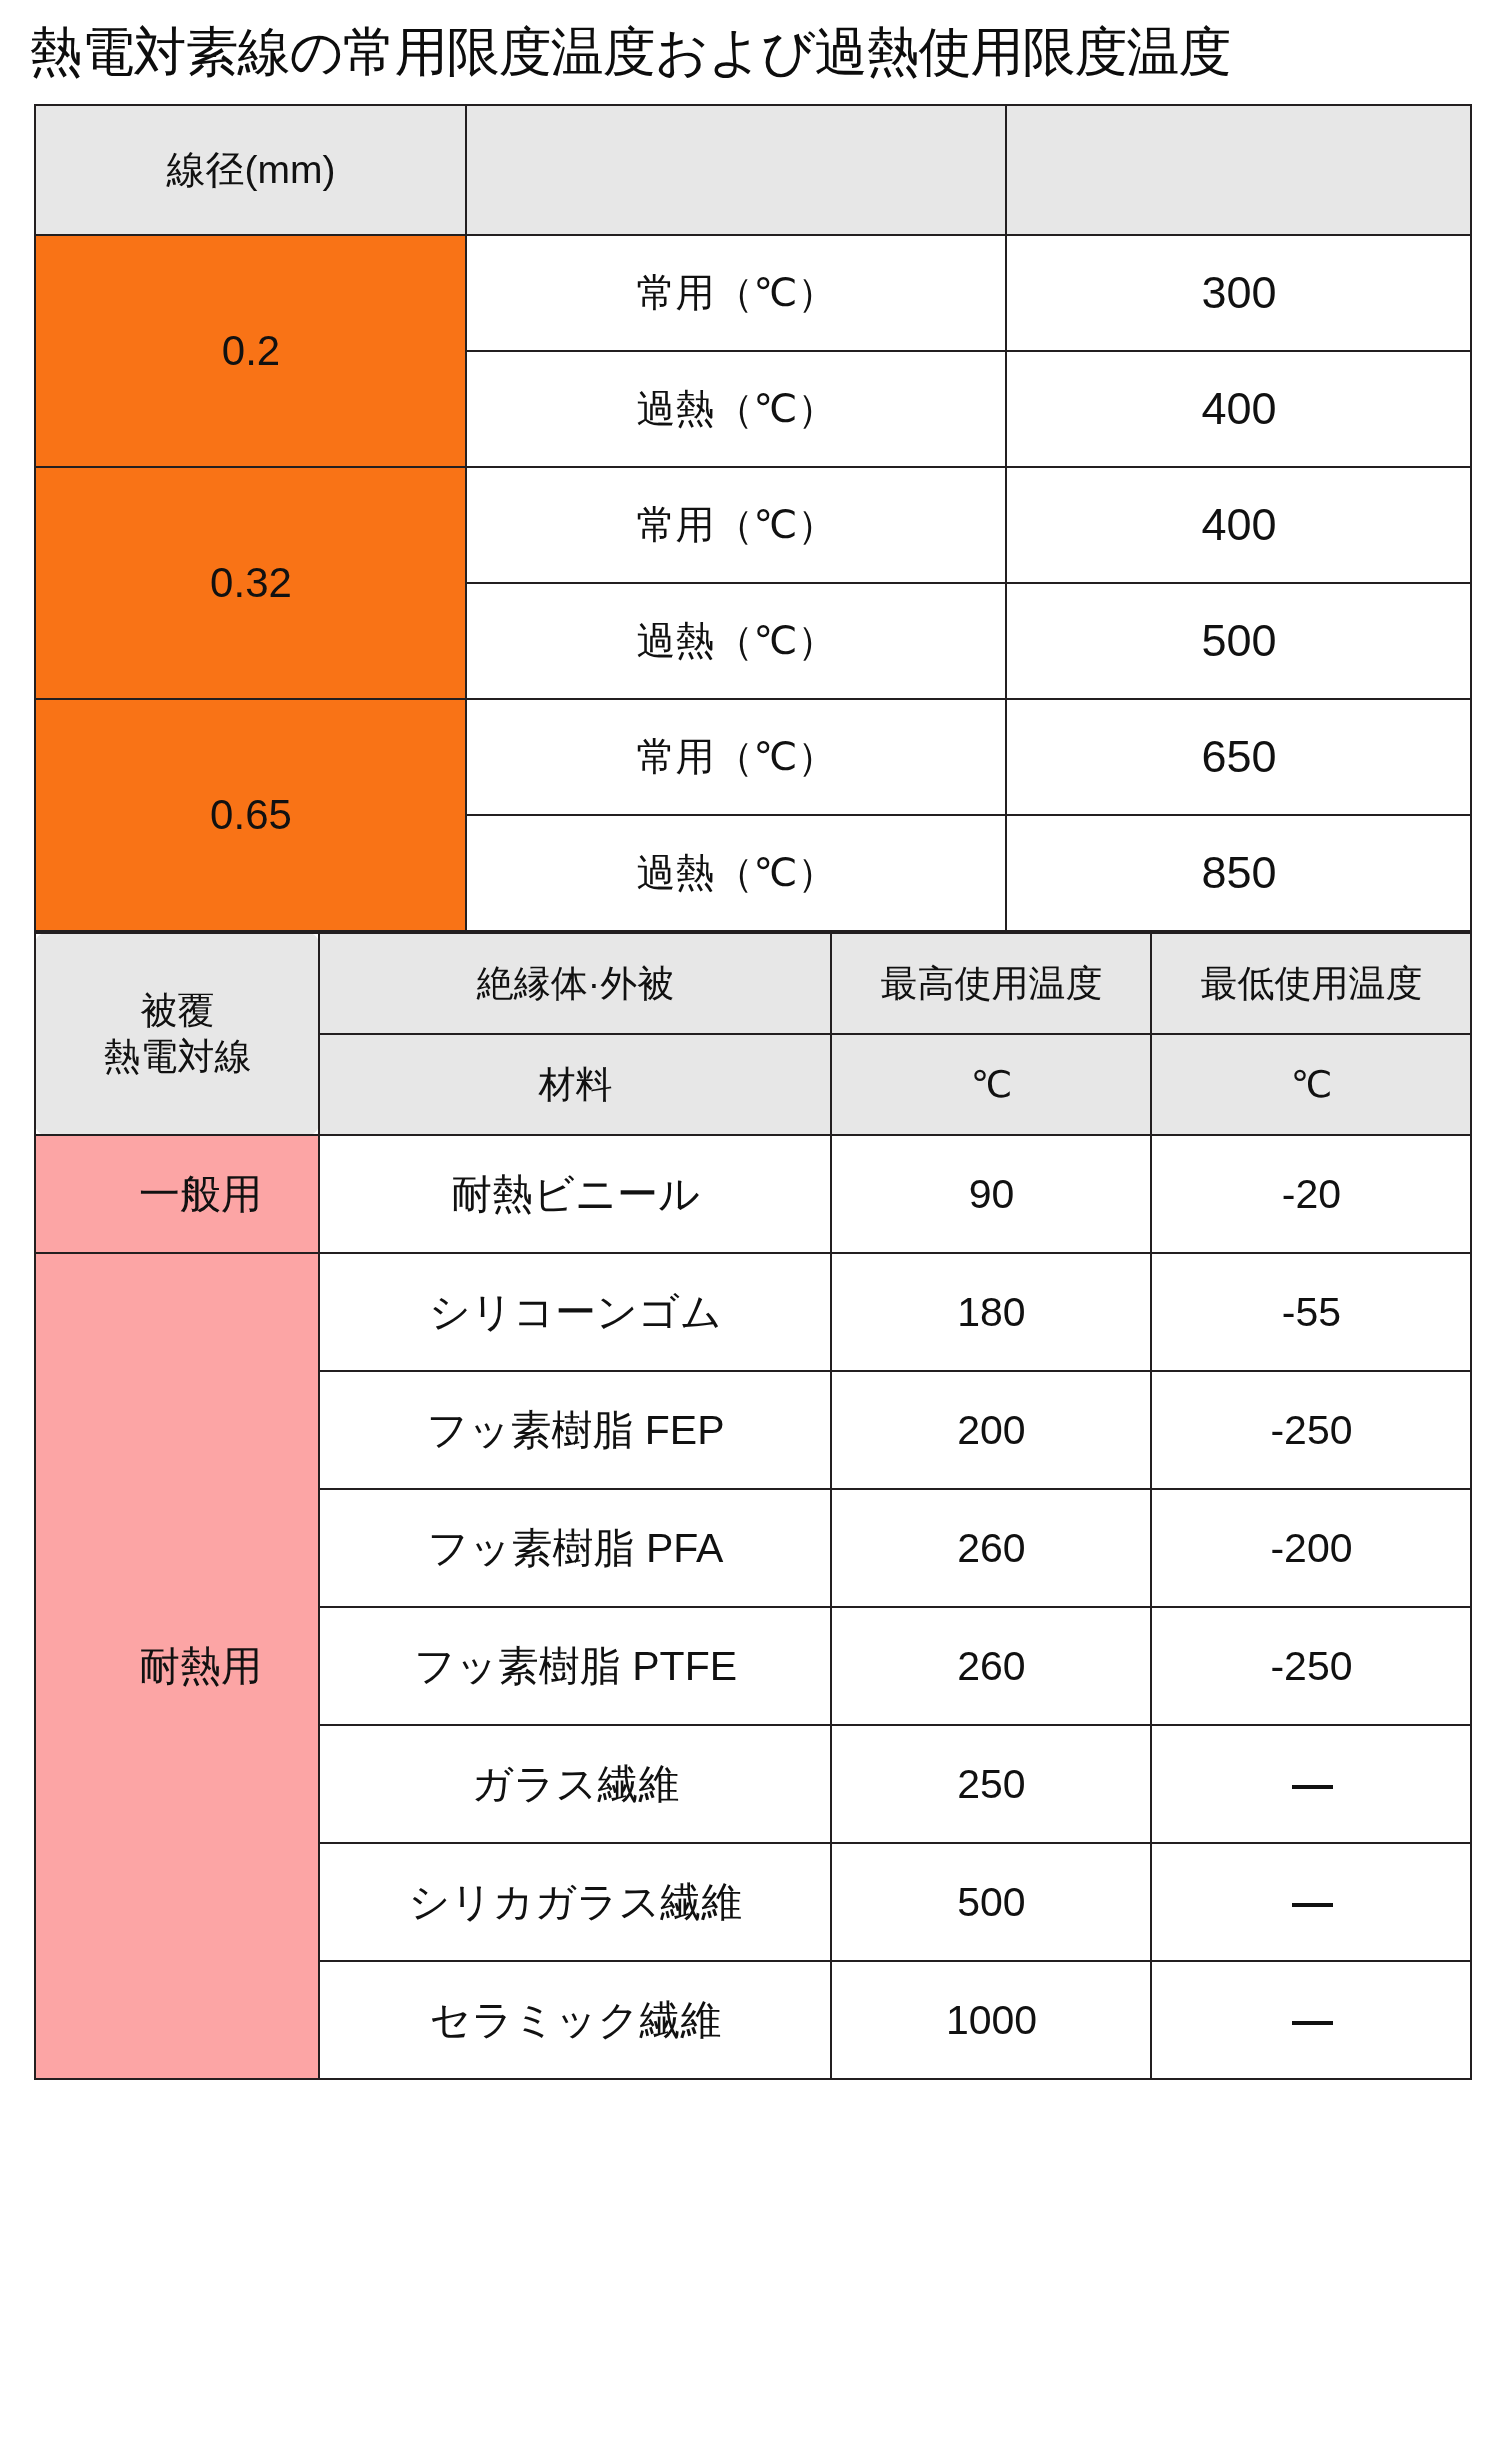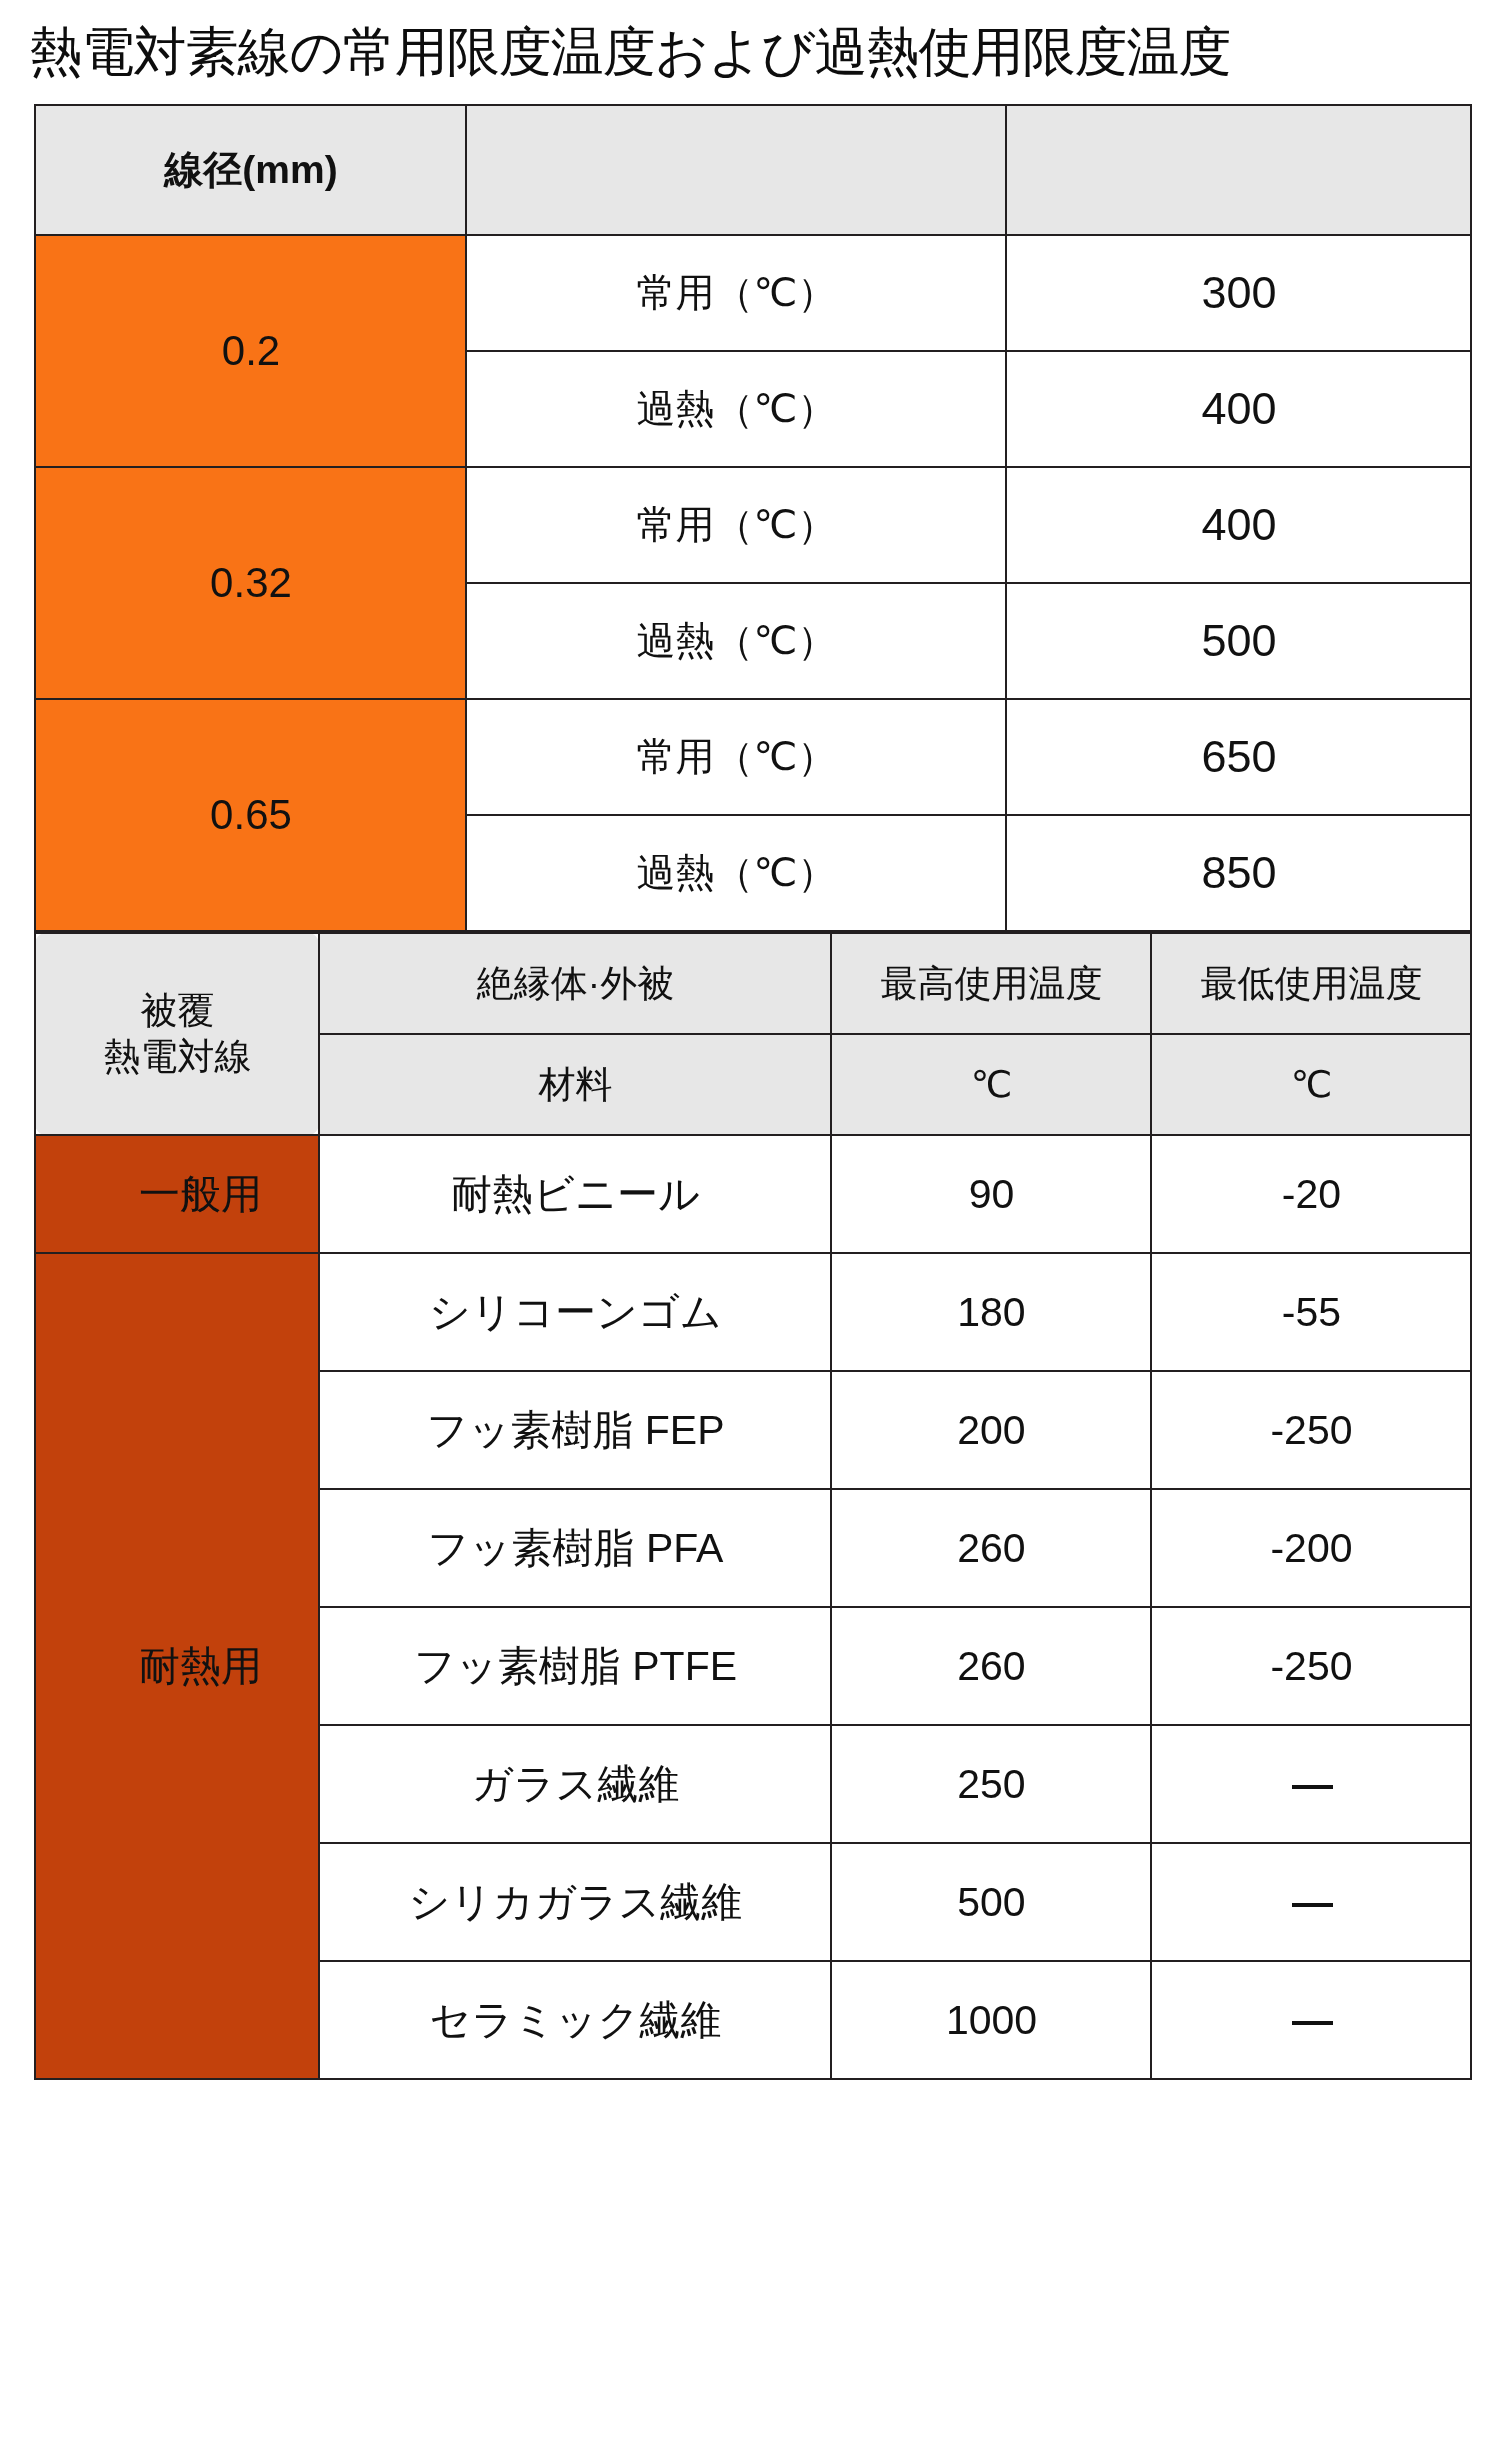--- a/index.html
+++ b/index.html
@@ -52,21 +52,20 @@
 
   
   .tbl-wire {
     width: 1436px;
     margin-left: 4.9px;
   }
   .tbl-wire .hdr {
     background: #e7e7e7;
     height: 128px;
     font-size: 39px;
-    font-weight: bold;
   }
   .tbl-wire .diacell {
     background: #f97316;
     font-size: 42px;
   }
   .tbl-wire .labelcell {
     font-size: 39px;
     height: 114px;
   }
   .tbl-wire .valcell {
@@ -92,21 +91,21 @@
   .tbl-mat .hdr {
     background: #e7e7e7;
     font-size: 37px;
   }
   .tbl-mat .hdr.tall {
     font-size: 37px;
     line-height: 1.25;
     border-radius: 11px;
   }
   .tbl-mat .catcell {
-    background: #c2410c;
+    background: #fca5a5;
     font-size: 41px;
     padding-left: 46px;
   }
   .tbl-mat .matcell {
     font-size: 41px;
     text-align: center;
     height: 116px;
   }
   .tbl-mat .numcell {
     font-size: 41px;

